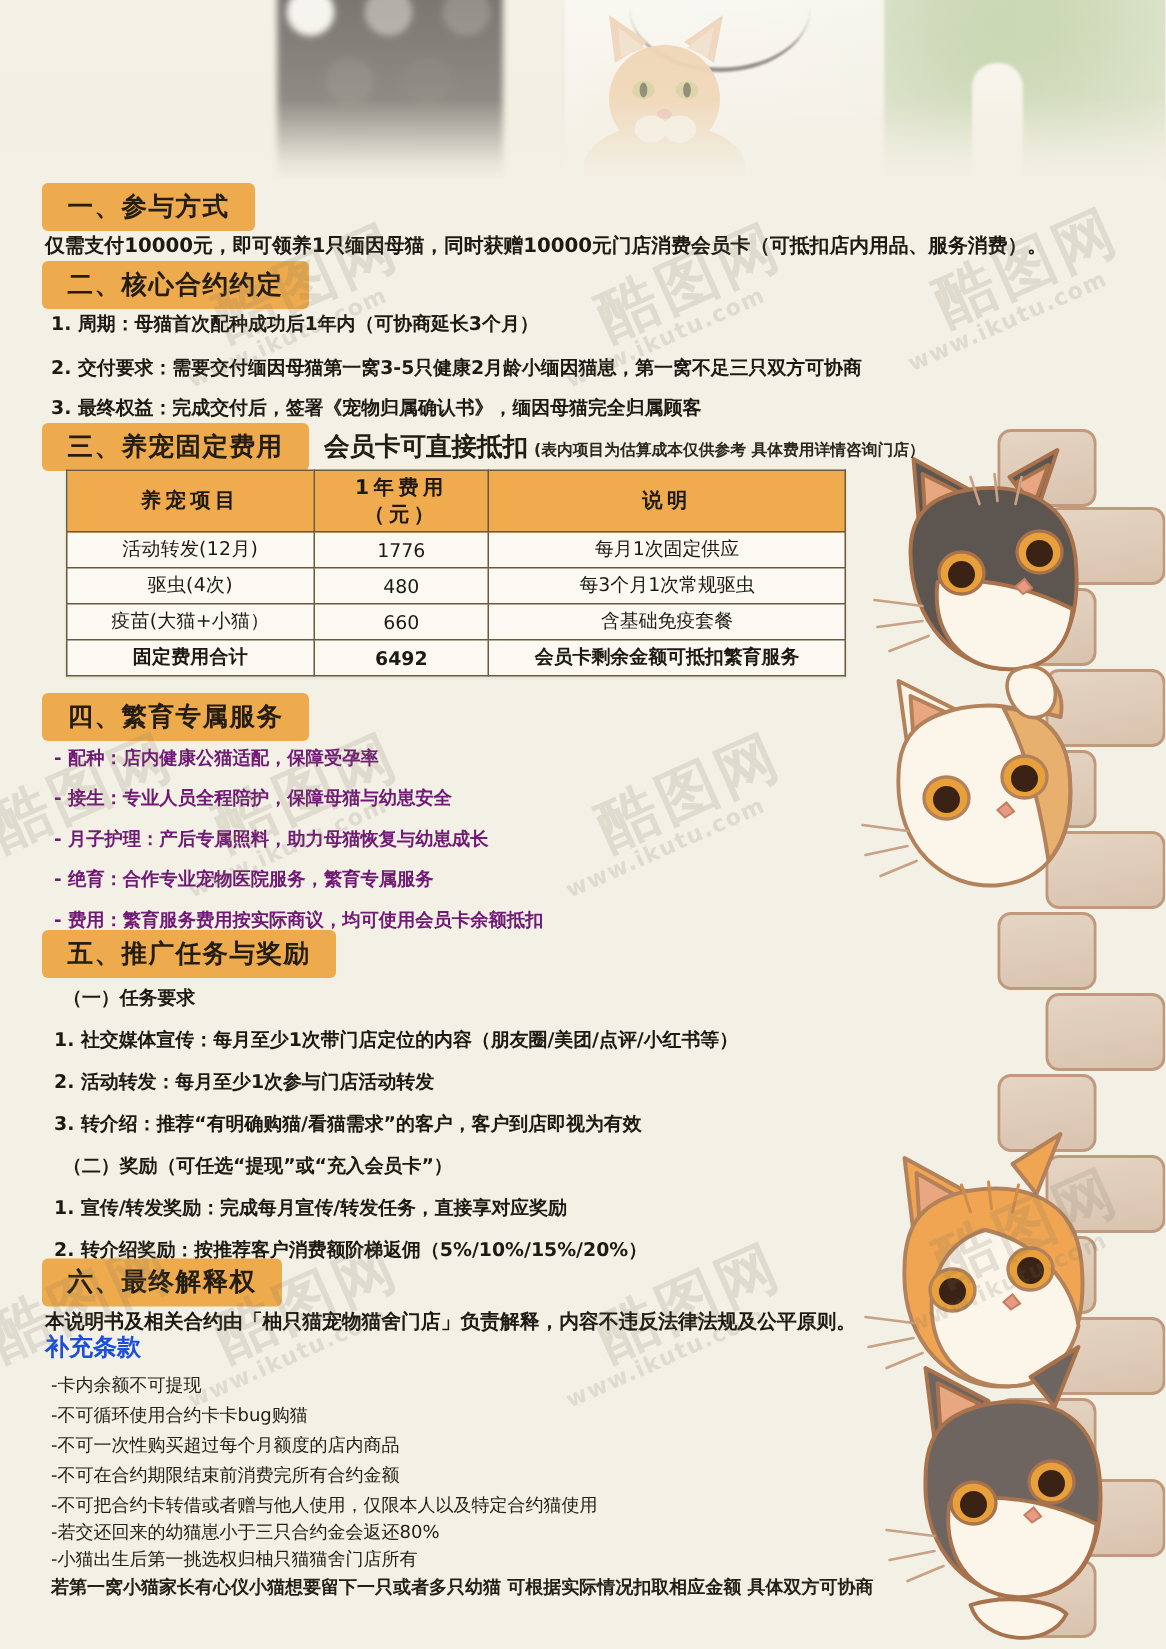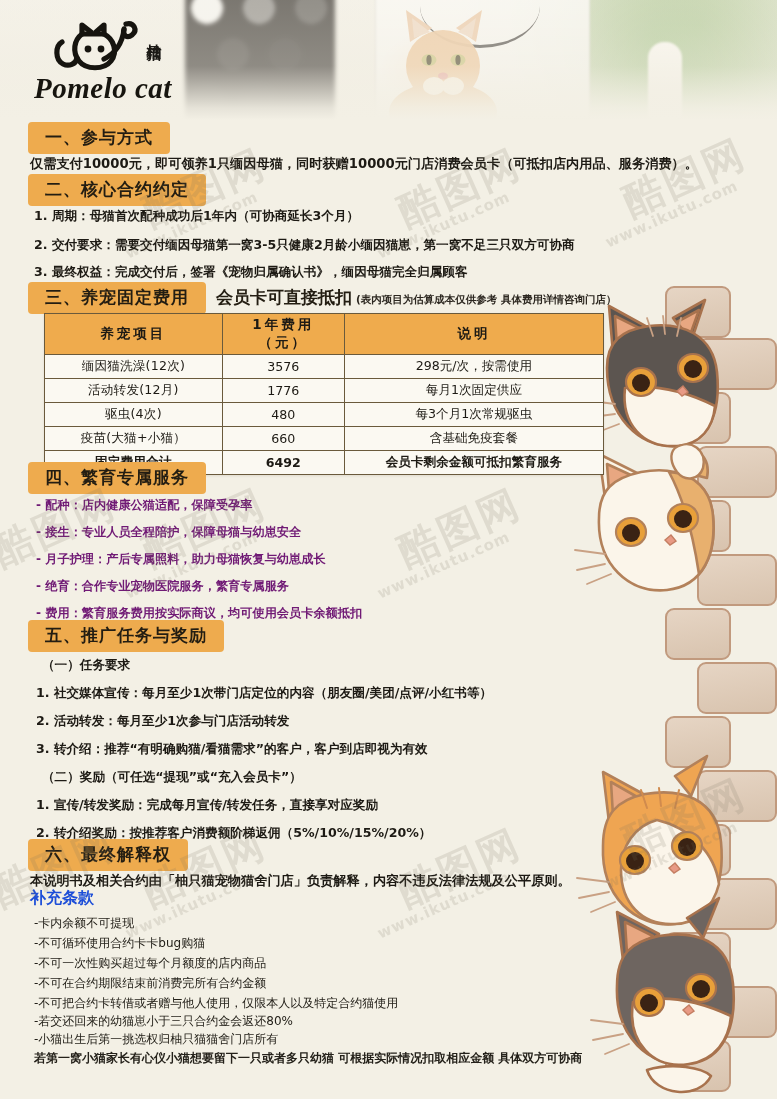--- a/index.html
+++ b/index.html
@@ -134,21 +134,21 @@
   .sec-title{
     font-size:16px; font-weight:700; color:#1d4ed8;
     font-family:Liberation Mono, monospace;
   }
 
   .abs{ position:absolute; }
 
   
   .fee-table{
     position:absolute; left:44px; top:313px;
-    width:560px;
+    width:520px;
     border-collapse:collapse;
     background:#fbf9f2;
     font-family:"DejaVu Sans",sans-serif;
     box-shadow:0 1px 2px rgba(90,70,40,.12);
   }
   .fee-table th,.fee-table td{
     border:1px solid #6a5a3c;
     padding:2px 6px;
     font-size:12.6px;
     height:24px;
@@ -211,36 +211,20 @@
         <ellipse cx="57" cy="52" rx="2.6" ry="5" fill="#4b4327"></ellipse>
         <ellipse cx="86" cy="52" rx="2.6" ry="5" fill="#4b4327"></ellipse>
         <ellipse cx="71" cy="68" rx="5" ry="3.4" fill="#e5a397"></ellipse>
         <ellipse cx="62" cy="78" rx="11" ry="9" fill="#f7ecdc"></ellipse>
         <ellipse cx="81" cy="78" rx="11" ry="9" fill="#f7ecdc"></ellipse>
       </g>
     </svg>
     <div class="hero-veil"></div>
   </div>
 
-  <div class="logo">
-    <svg class="logo-mark" viewBox="0 0 96 62">
-      <g fill="none" stroke="#16140f" stroke-width="5.2" stroke-linecap="round" stroke-linejoin="round">
-        <path d="M74 8 C82 6 86 14 80 19 C75 23 70 19 72 13"></path>
-        <path d="M72 14 C70 28 62 38 52 43"></path>
-        <path d="M30 18 L30 9 L39 16"></path>
-        <path d="M52 18 L52 9 L44 16"></path>
-        <path d="M30 18 C22 24 20 36 27 45 C34 54 52 54 59 45 C66 36 62 23 52 18 Z"></path>
-        <path d="M10 26 C3 30 3 44 11 48 C17 51 24 48 25 42"></path>
-      </g>
-      <circle cx="36" cy="33" r="3.4" fill="#16140f"></circle>
-      <circle cx="49" cy="33" r="3.4" fill="#16140f"></circle>
-    </svg>
-    <div class="logo-cn">柚只猫</div>
-    <div class="logo-en">Pomelo cat</div>
-  </div>
 
   <div class="wall">
     <div class="brick" style="left:118px; top:-14px; width:66px; height:52px;"></div>
     <div class="brick" style="left:150px; top:38px; width:80px; height:52px;"></div>
     <div class="brick" style="left:118px; top:92px; width:66px; height:52px;"></div>
     <div class="brick" style="left:150px; top:146px; width:80px; height:52px;"></div>
     <div class="brick" style="left:118px; top:200px; width:66px; height:52px;"></div>
     <div class="brick" style="left:150px; top:254px; width:80px; height:52px;"></div>
     <div class="brick" style="left:118px; top:308px; width:66px; height:52px;"></div>
     <div class="brick" style="left:150px; top:362px; width:80px; height:52px;"></div>
@@ -374,25 +358,20 @@
 
     <table class="fee-table">
       <thead>
         <tr>
           <th>养宠项目</th>
           <th>1年费用（元）</th>
           <th>说明</th>
         </tr>
       </thead>
       <tbody>
-        <tr>
-          <td class="c1">缅因猫洗澡(12次)</td>
-          <td class="c2">3576</td>
-          <td class="c3">298元/次，按需使用</td>
-        </tr>
         <tr>
           <td class="c1">活动转发(12月)</td>
           <td class="c2">1776</td>
           <td class="c3">每月1次固定供应</td>
         </tr>
         <tr>
           <td class="c1">驱虫(4次)</td>
           <td class="c2">480</td>
           <td class="c3">每3个月1次常规驱虫</td>
         </tr>

